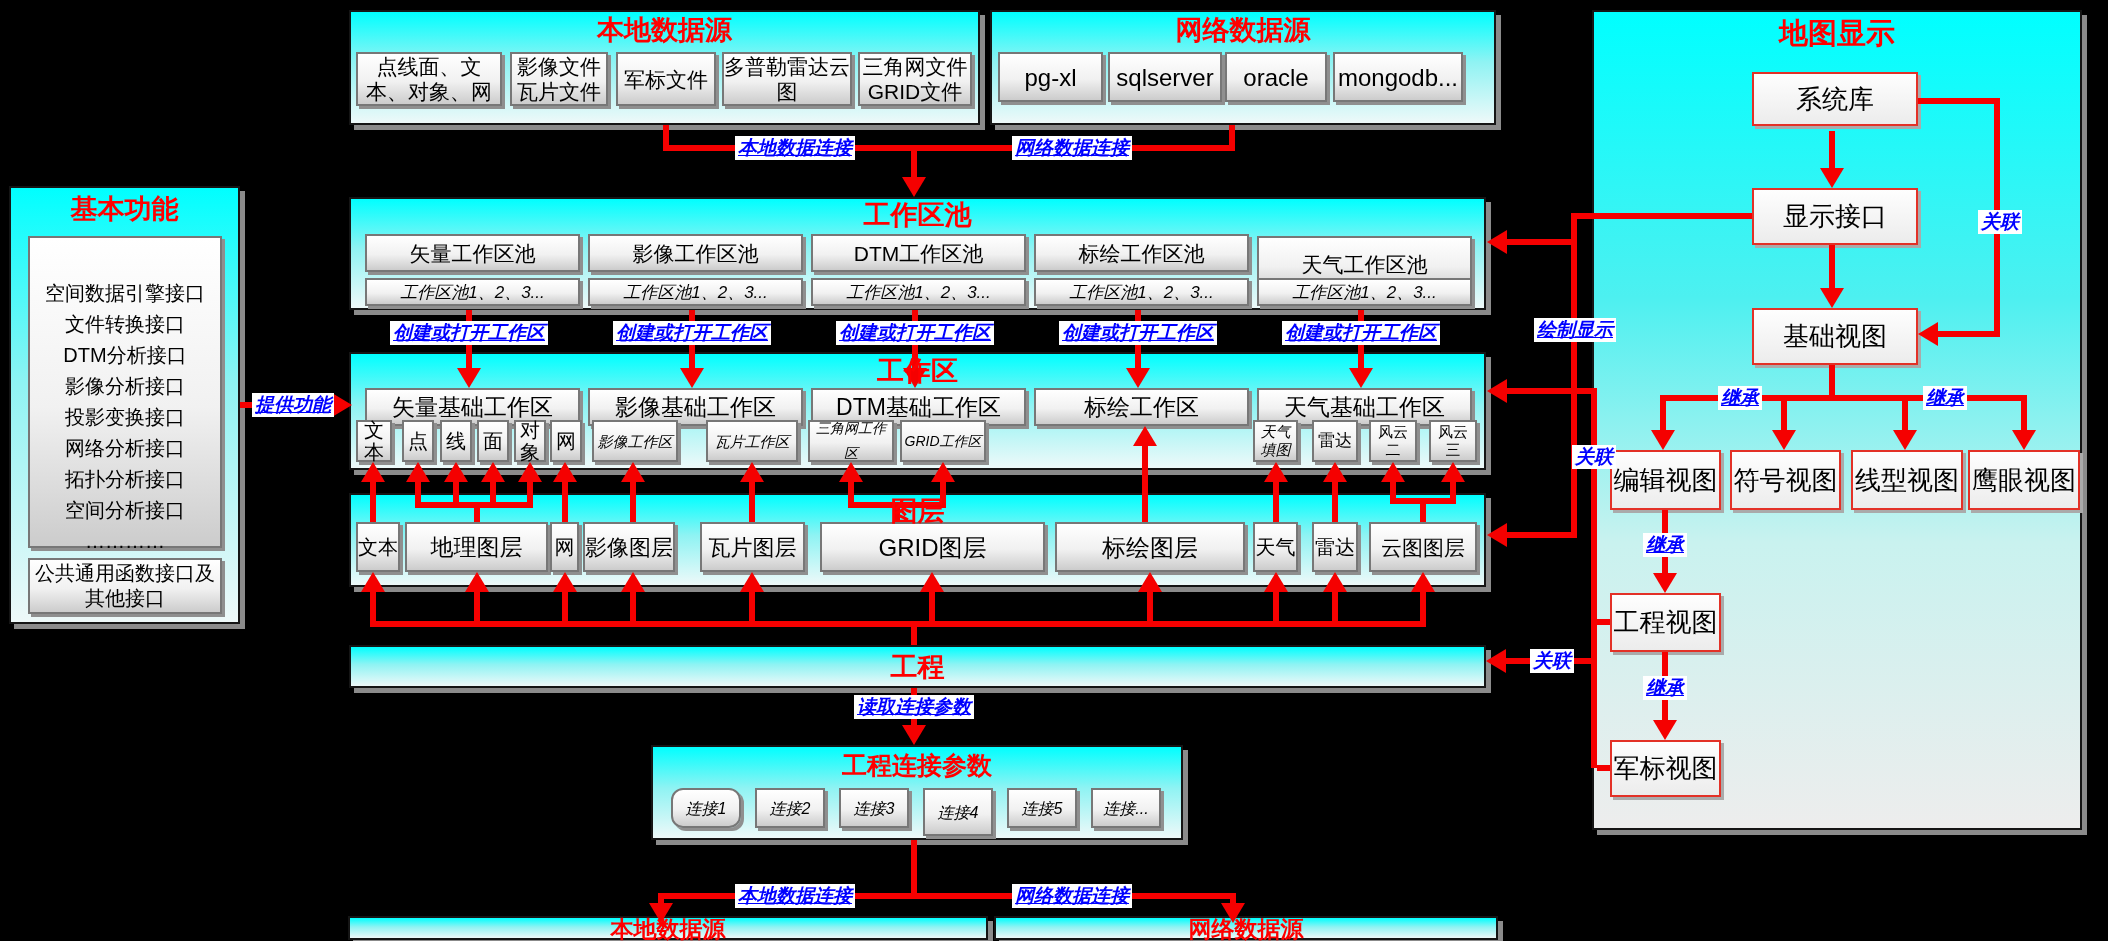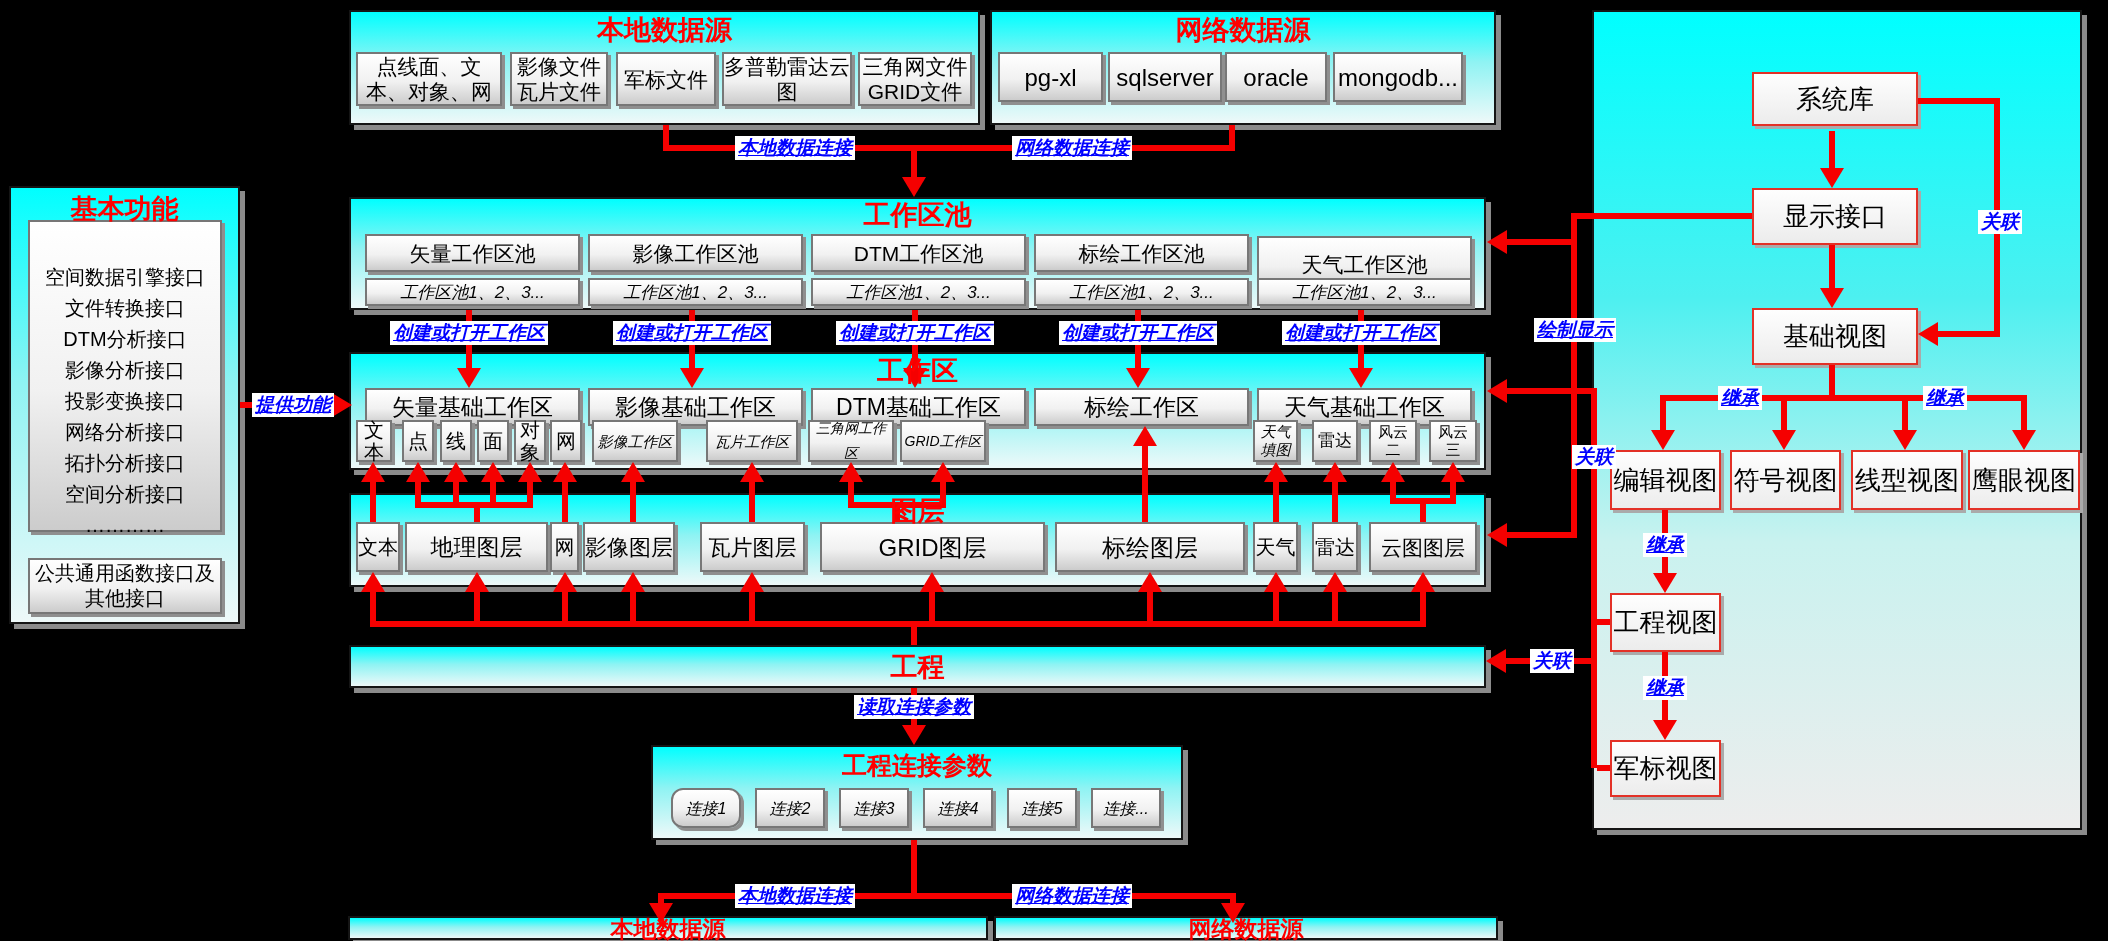--- a/index.html
+++ b/index.html
@@ -31,21 +31,21 @@
   .small{font-size:15px;line-height:18px;}
   .vert{line-height:22px;font-size:20px;}
 </style>
 </head>
 <body>
 
 <div id="stage">
 
   <div class="gbox" style="left:9px;top:186px;width:231px;height:438px;"></div>
   <div class="stitle" style="left:9px;top:194px;width:231px;">基本功能</div>
-  <div class="ibox" style="left:28px;top:220px;width:194px;height:312px;align-items:flex-start;">
+  <div class="ibox" style="left:28px;top:236px;width:194px;height:312px;align-items:flex-start;">
     <div style="width:100%;padding-top:40px;font-size:20px;line-height:31px;">
       <div>空间数据引擎接口</div>
       <div>文件转换接口</div>
       <div>DTM分析接口</div>
       <div>影像分析接口</div>
       <div>投影变换接口</div>
       <div>网络分析接口</div>
       <div>拓扑分析接口</div>
       <div>空间分析接口</div>
       <div>…………</div>
@@ -210,39 +210,40 @@
 
   <div class="vl" style="left:911px;top:688px;width:6px;height:37px;"></div>
   <div class="ah ah-down" style="left:902px;top:725px;"></div>
   <div class="lbl" style="left:914px;top:707px;">读取连接参数</div>
 
   <div class="gbox" style="left:651px;top:745px;width:532px;height:95px;"></div>
   <div class="stitle" style="left:651px;top:750px;width:532px;font-size:25px;">工程连接参数</div>
   <div class="ibox it" style="left:671px;top:788px;width:70px;height:40px;font-size:16px;border-radius:12px;">连接1</div>
   <div class="ibox it" style="left:755px;top:788px;width:70px;height:40px;font-size:16px;">连接2</div>
   <div class="ibox it" style="left:839px;top:788px;width:70px;height:40px;font-size:16px;">连接3</div>
-  <div class="ibox it" style="left:923px;top:788px;width:70px;height:40px;font-size:16px;">连接4</div>
+  <div class="ibox it" style="left:923px;top:788px;width:70px;height:48px;font-size:16px;">连接4</div>
   <div class="ibox it" style="left:1007px;top:788px;width:70px;height:40px;font-size:16px;">连接5</div>
   <div class="ibox it" style="left:1091px;top:788px;width:70px;height:40px;font-size:16px;">连接...</div>
 
   <div class="vl" style="left:911px;top:840px;width:6px;height:59px;"></div>
   <div class="hl" style="left:658px;top:893px;width:578px;height:6px;"></div>
   <div class="vl" style="left:658px;top:893px;width:6px;height:12px;"></div>
   <div class="ah ah-down" style="left:649px;top:903px;"></div>
   <div class="vl" style="left:1230px;top:893px;width:6px;height:12px;"></div>
   <div class="ah ah-down" style="left:1221px;top:903px;"></div>
   <div class="lbl" style="left:795px;top:896px;">本地数据连接</div>
   <div class="lbl" style="left:1072px;top:896px;">网络数据连接</div>
 
   <div class="gbox" style="left:348px;top:916px;width:640px;height:24px;"></div>
   <div class="stitle" style="left:348px;top:917px;width:640px;font-size:23px;line-height:24px;">本地数据源</div>
   <div class="gbox" style="left:994px;top:916px;width:504px;height:24px;"></div>
   <div class="stitle" style="left:994px;top:917px;width:504px;font-size:23px;line-height:24px;">网络数据源</div>
 
   <div class="gbox tallbox" style="left:1592px;top:10px;width:490px;height:820px;"></div>
+  <div class="stitle" style="left:1592px;top:18px;width:490px;font-size:29px;">地图显示</div>
   <div class="rnode" style="left:1752px;top:72px;width:166px;height:54px;">系统库</div>
   <div class="rnode" style="left:1752px;top:188px;width:166px;height:57px;">显示接口</div>
   <div class="rnode" style="left:1752px;top:308px;width:166px;height:57px;">基础视图</div>
   <div class="rnode" style="left:1610px;top:450px;width:111px;height:60px;">编辑视图</div>
   <div class="rnode" style="left:1730px;top:450px;width:111px;height:60px;">符号视图</div>
   <div class="rnode" style="left:1851px;top:450px;width:112px;height:60px;">线型视图</div>
   <div class="rnode" style="left:1968px;top:450px;width:112px;height:60px;">鹰眼视图</div>
   <div class="rnode" style="left:1610px;top:593px;width:111px;height:59px;">工程视图</div>
   <div class="rnode" style="left:1610px;top:740px;width:111px;height:57px;">军标视图</div>
 

